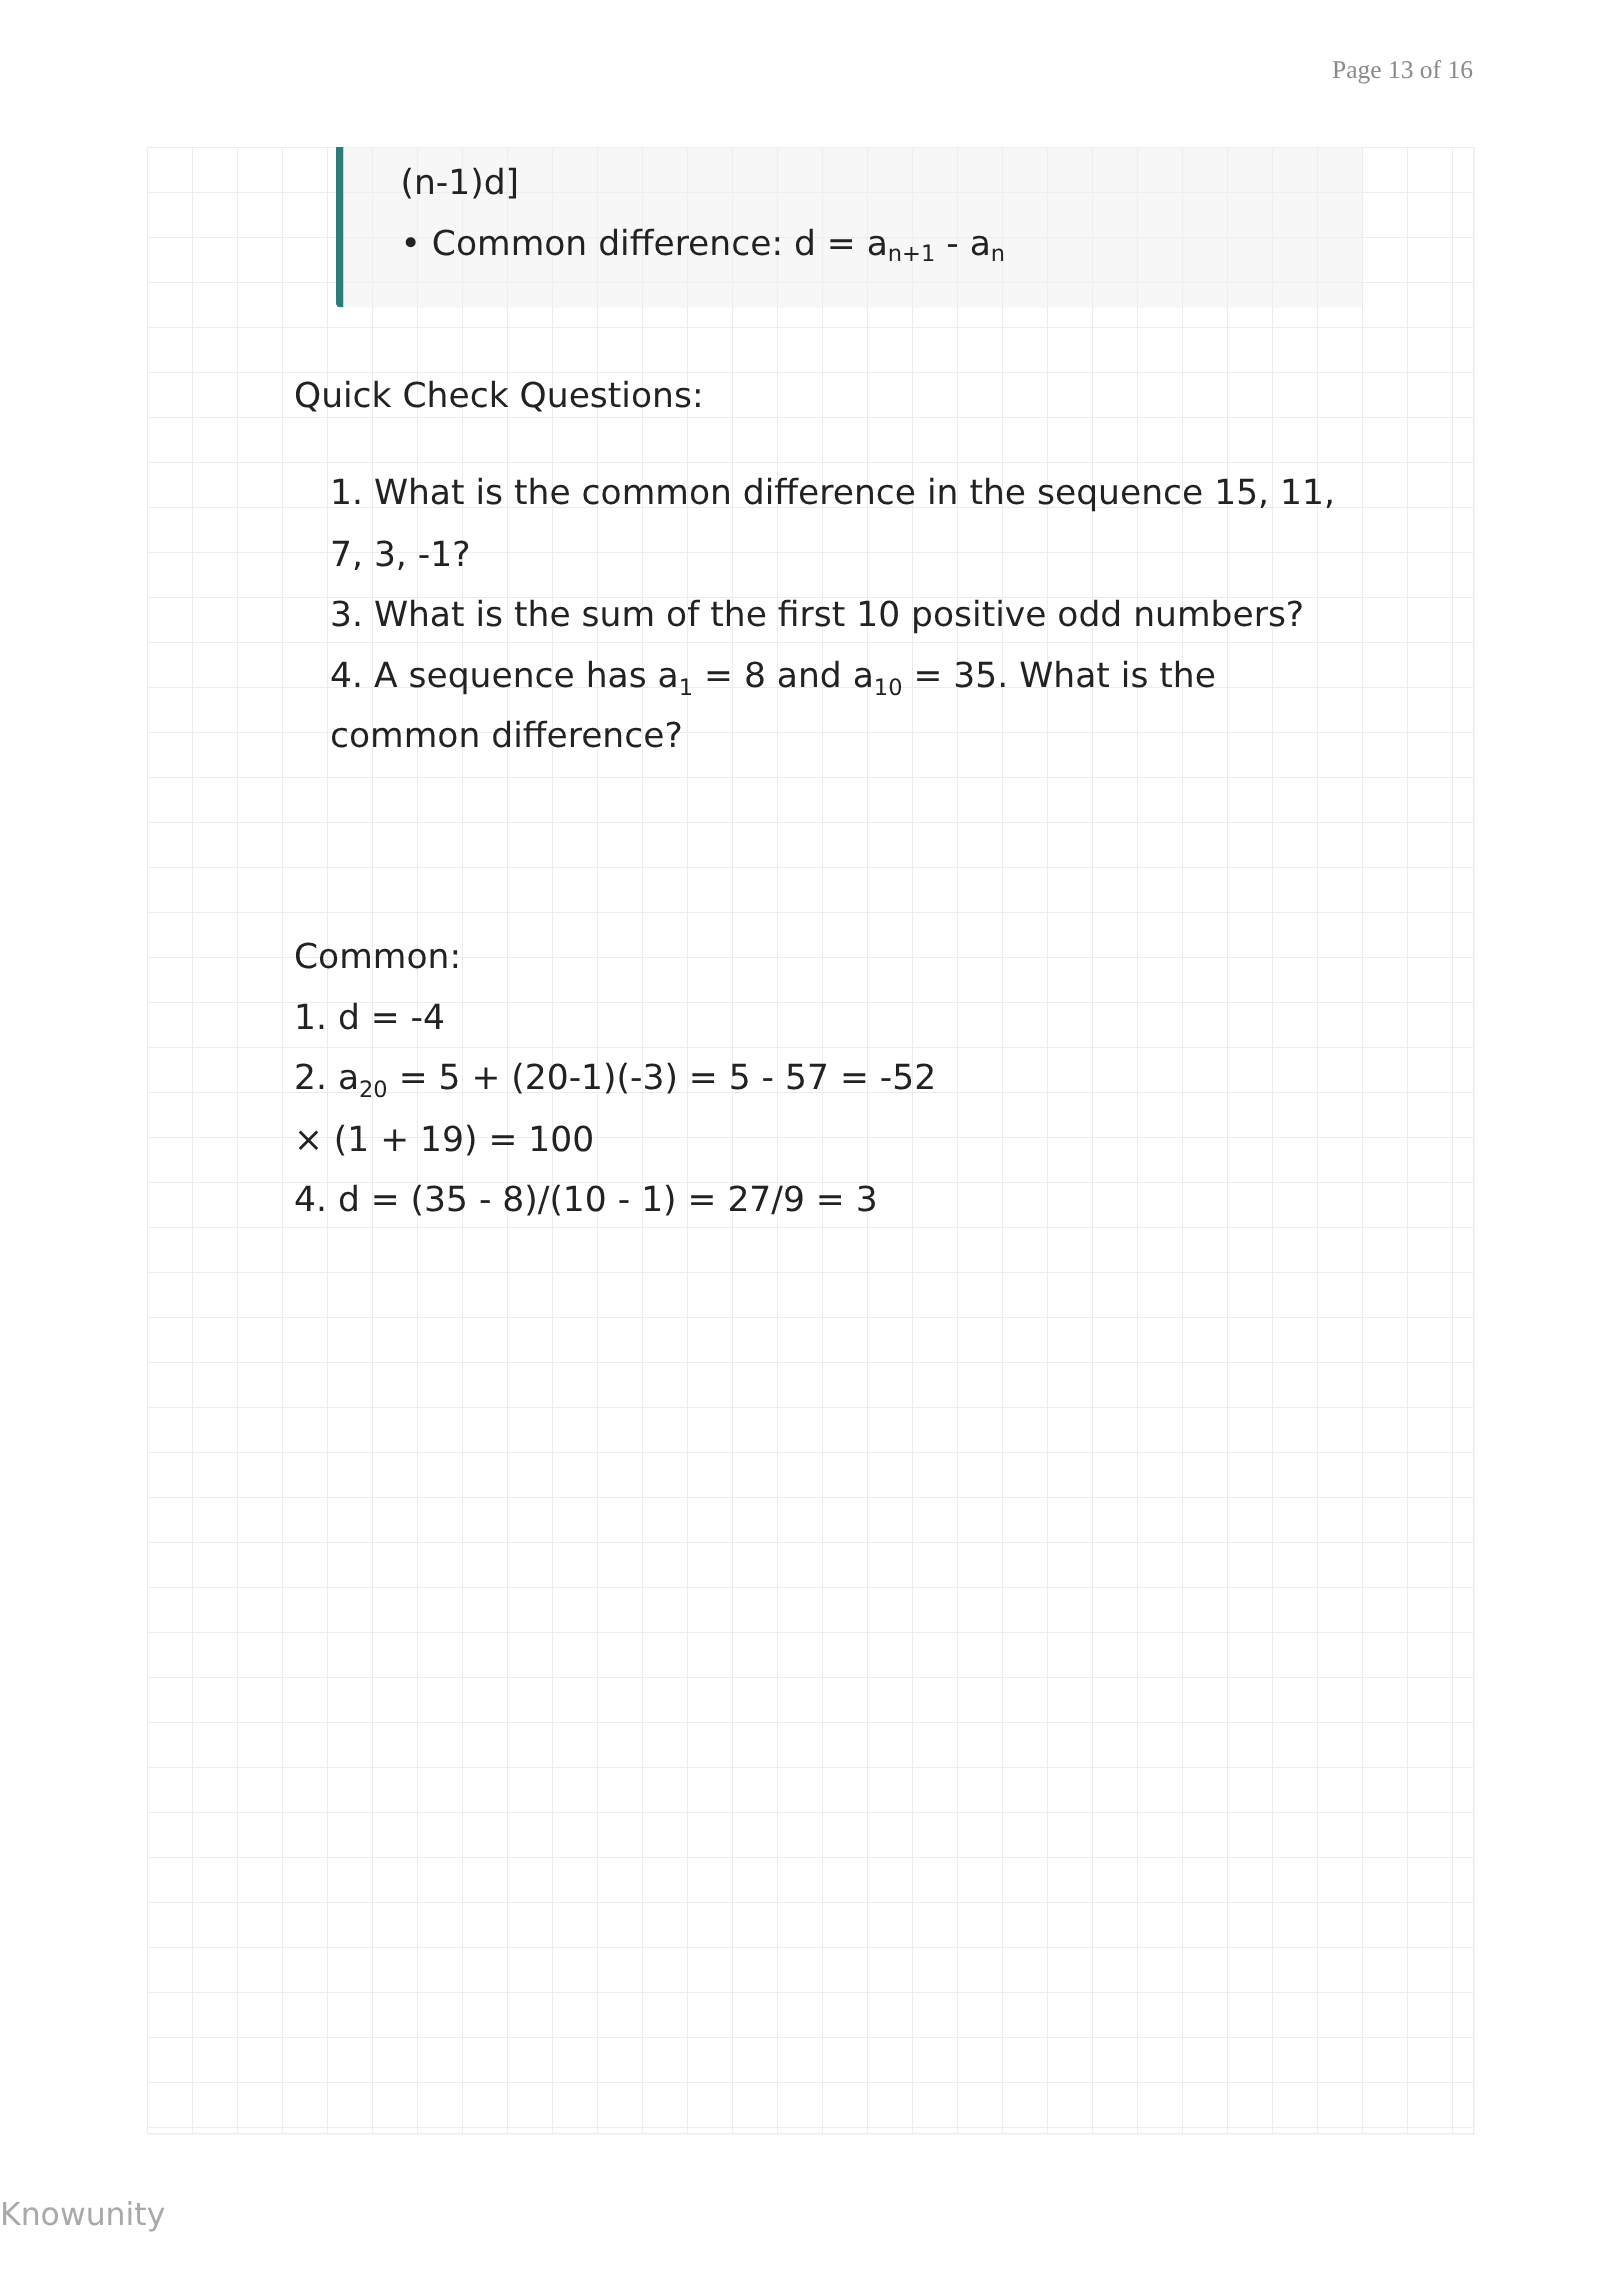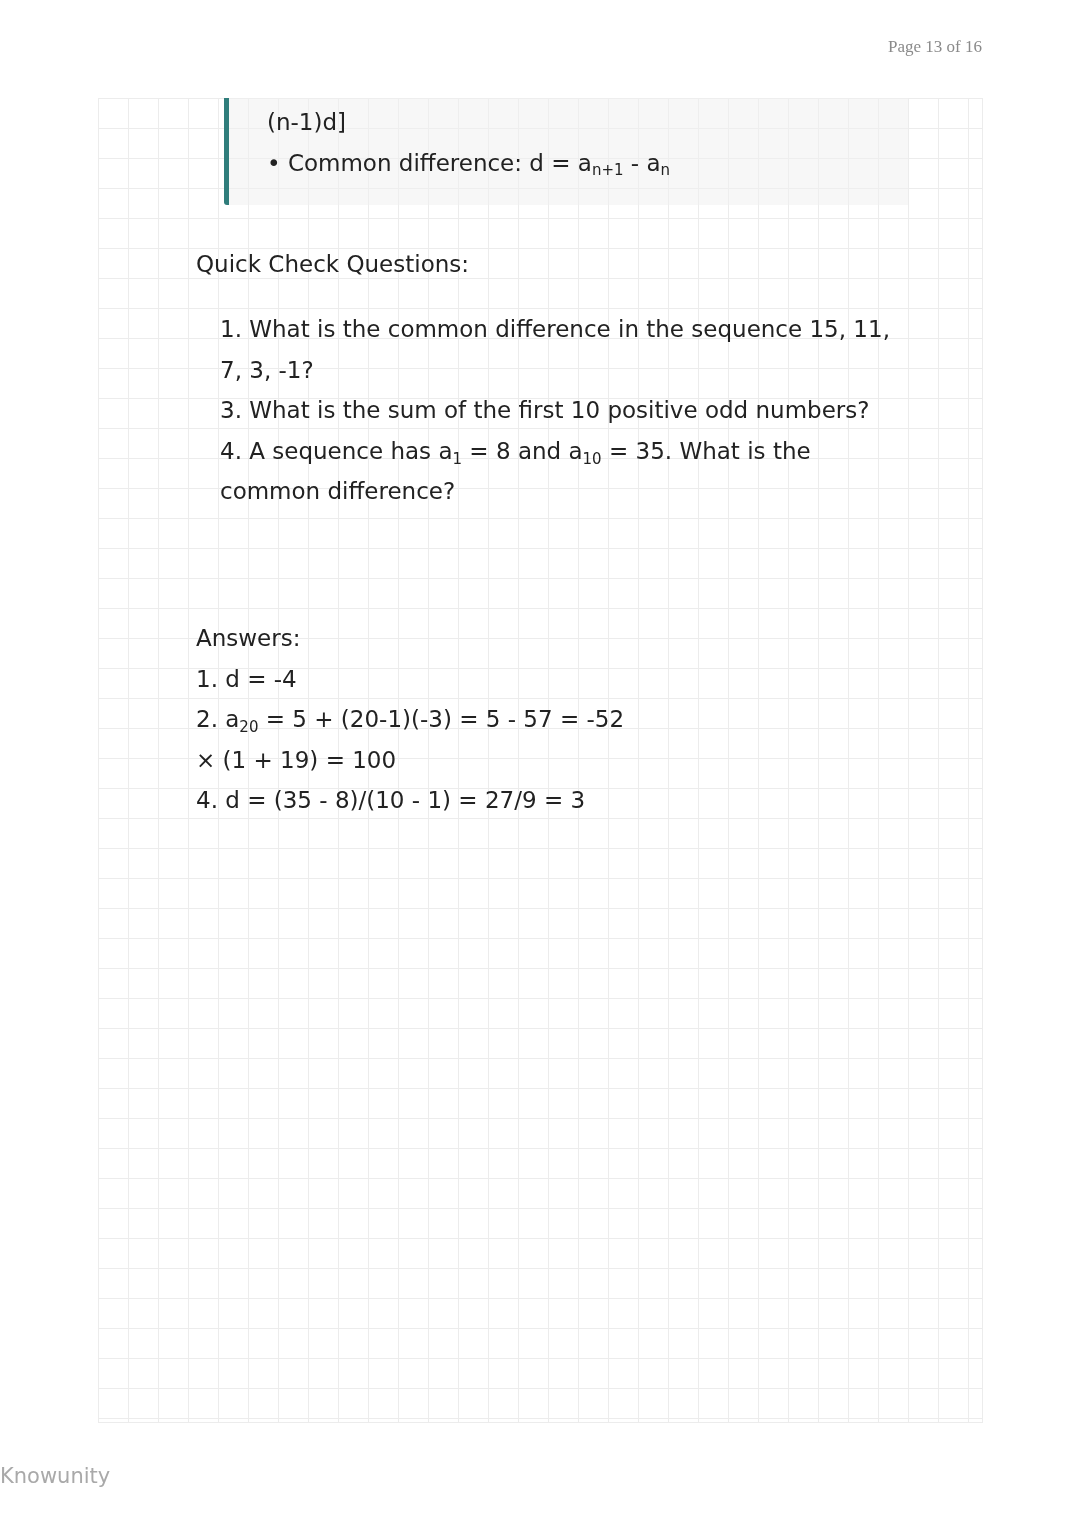--- a/index.html
+++ b/index.html
@@ -129,21 +129,21 @@
     <div>
       <div class="para">3. What is the sum of the first 10 positive odd numbers?</div>
     </div>
     <div>
       <div class="para"><span>4. A sequence has a</span><span class="sub">1</span><span> = 8 and a</span><span class="sub">10</span><span> = 35. What is the</span></div>
       <div class="para">common difference?</div>
     </div>
   </div>
 
   <div class="answers">
-    <div class="para">Answers:</div>
+    <div class="para">Common:</div>
     <div class="para">1. d = -4</div>
     <div class="para"><span>2. a</span><span class="sub">20</span><span> = 5 + (20-1)(-3) = 5 - 57 = -52</span></div>
     <div>
       <div class="para">× (1 + 19) = 100</div>
     </div>
     <div class="para">4. d = (35 - 8)/(10 - 1) = 27/9 = 3</div>
   </div>
 
 </div>
 

